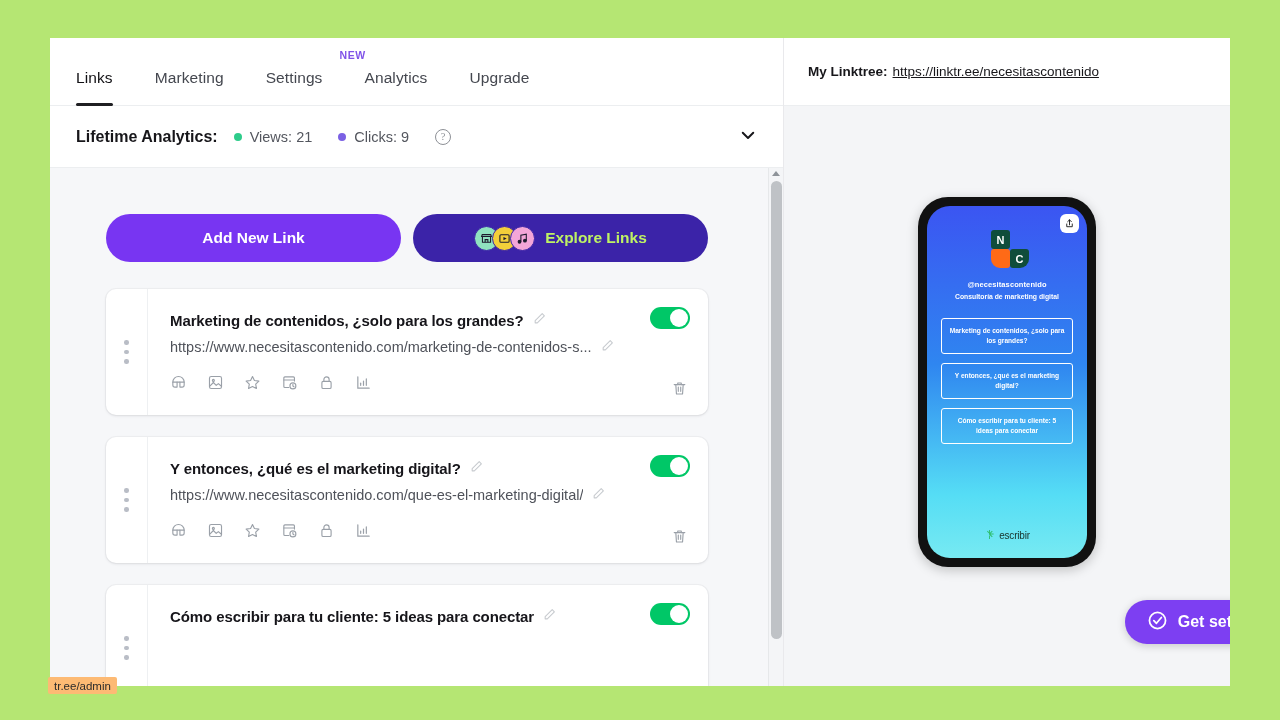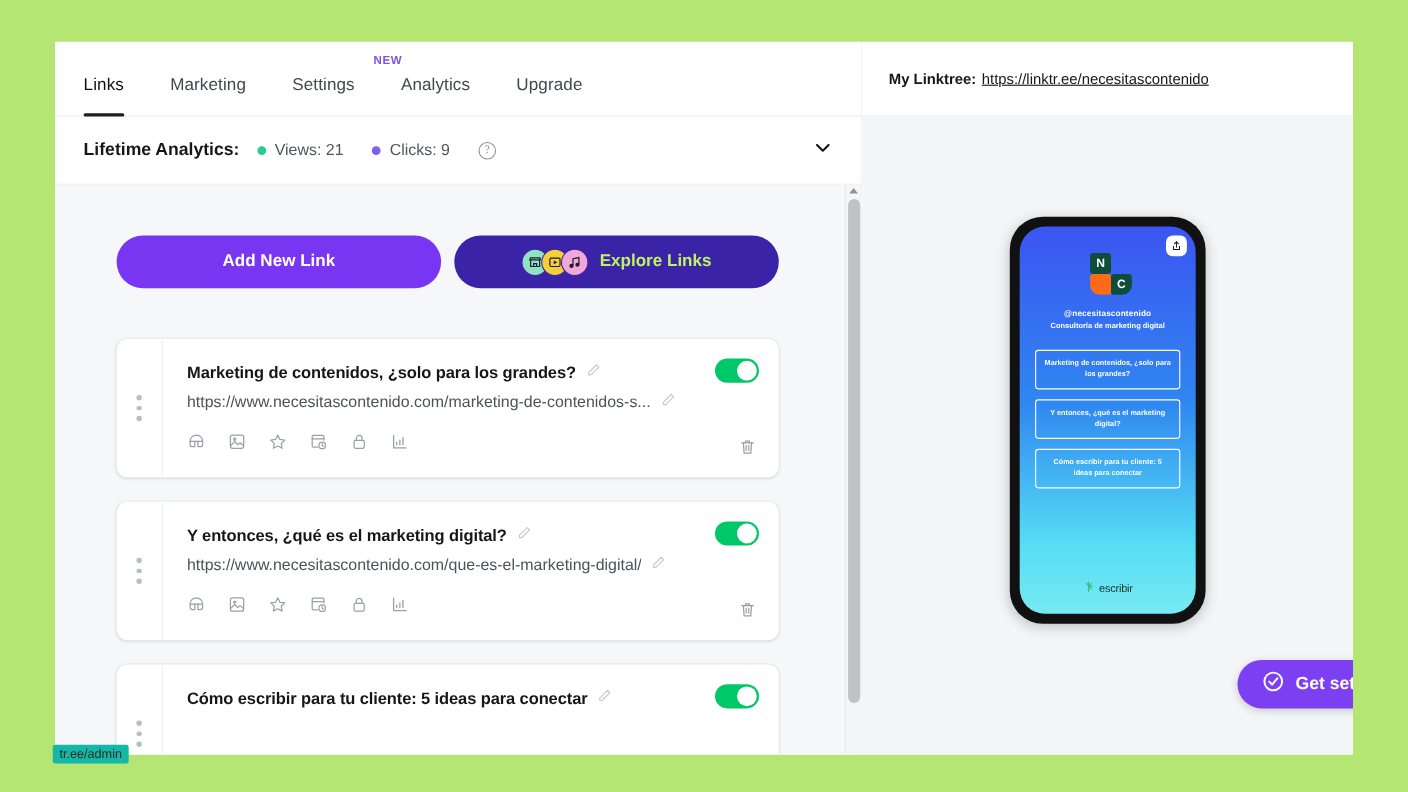--- a/index.html
+++ b/index.html
@@ -87,21 +87,21 @@
   .editor-body {
     flex: 1 1 auto;
     background: #f6f7f9;
     position: relative;
     overflow: hidden;
     padding: 0 0 0 0;
   }
   .editor-scroll-inner { padding: 46px 56px 0 56px; width: 714px; }
 
   
-  .action-row { display: flex; gap: 12px; margin-bottom: 46px; }
+  .action-row { display: flex; gap: 12px; margin-bottom: 27px; }
   .btn-add {
     width: 298px; height: 48px; border-radius: 24px;
     background: #7835f2; color: #fff;
     display: flex; align-items: center; justify-content: center;
     font-size: 15.5px; font-weight: bold; cursor: pointer; border: none;
   }
   .btn-explore {
     width: 298px; height: 48px; border-radius: 24px;
     background: #3b23a8; color: #bef264;
     display: flex; align-items: center; justify-content: center;
@@ -251,21 +251,21 @@
     display: flex; align-items: center; gap: 10px;
     padding: 0 26px 0 22px;
     font-size: 16px; font-weight: bold;
     cursor: pointer; white-space: nowrap;
     box-shadow: 0 2px 8px rgba(0,0,0,.18);
   }
 
   
   .status-chip {
     position: absolute; left: 48px; bottom: 26px;
-    background: #14b8a6; color: #2b2b2b;
+    background: #fdba74; color: #2b2b2b;
     font-size: 11.5px; padding: 3px 6px;
     border-radius: 2px; white-space: nowrap;
     overflow: hidden; height: 17px;
   }
 </style>
 </head>
 <body>
 
 <div id="root">
   <div class="app-window">

